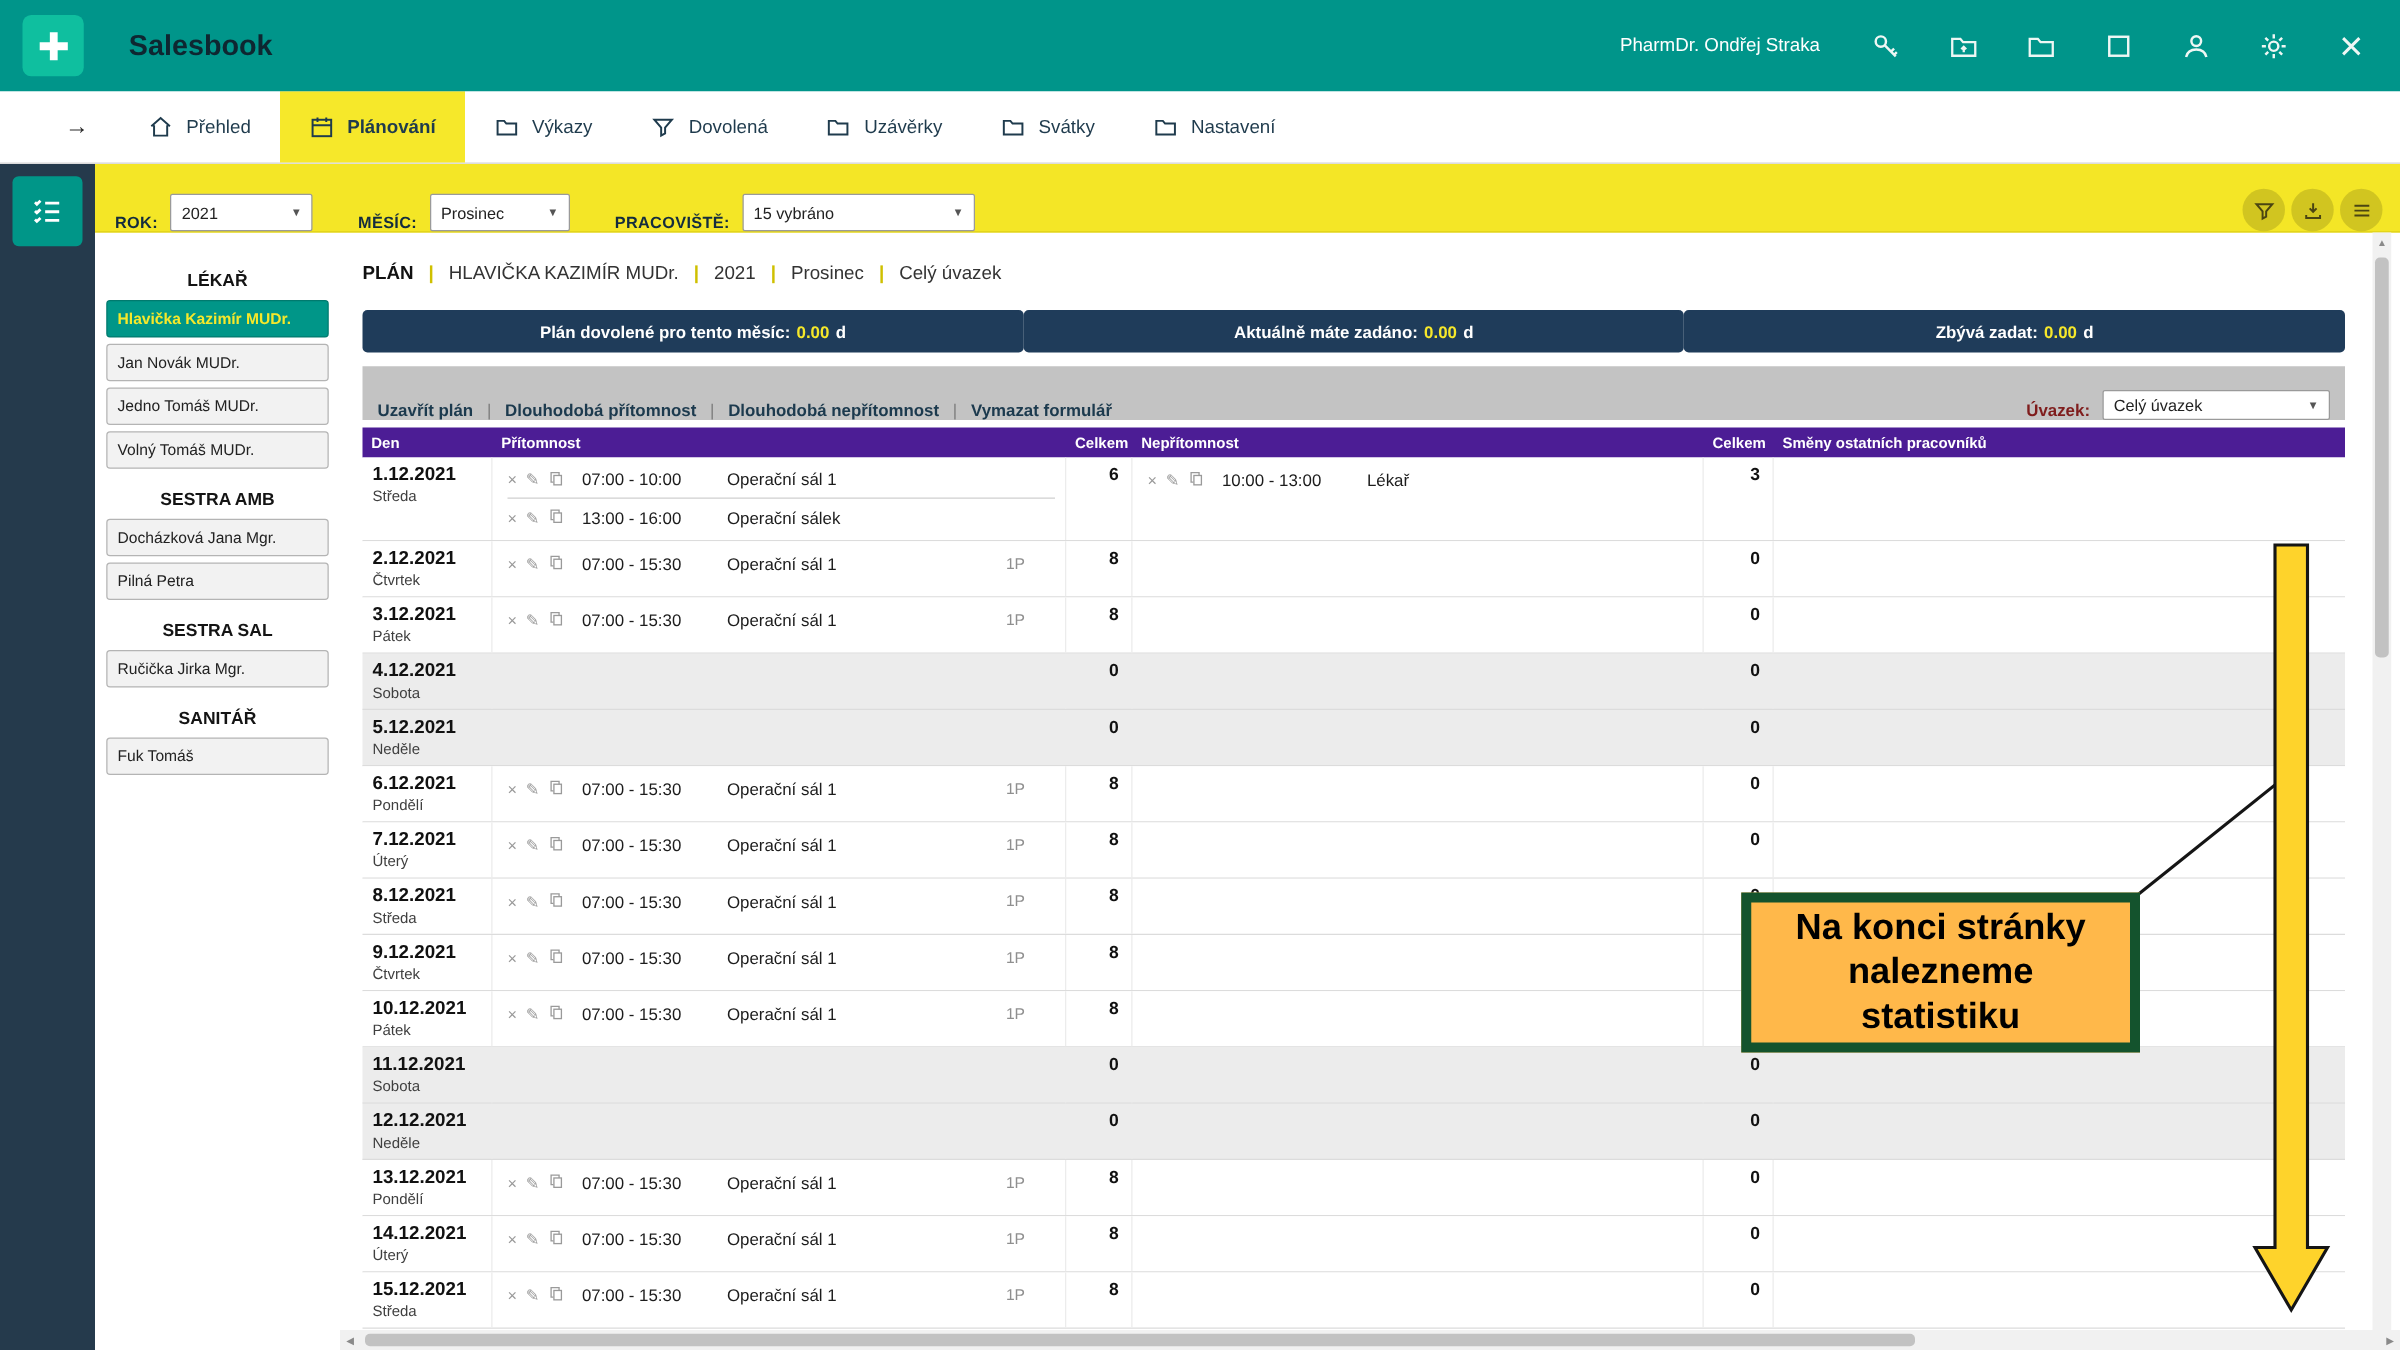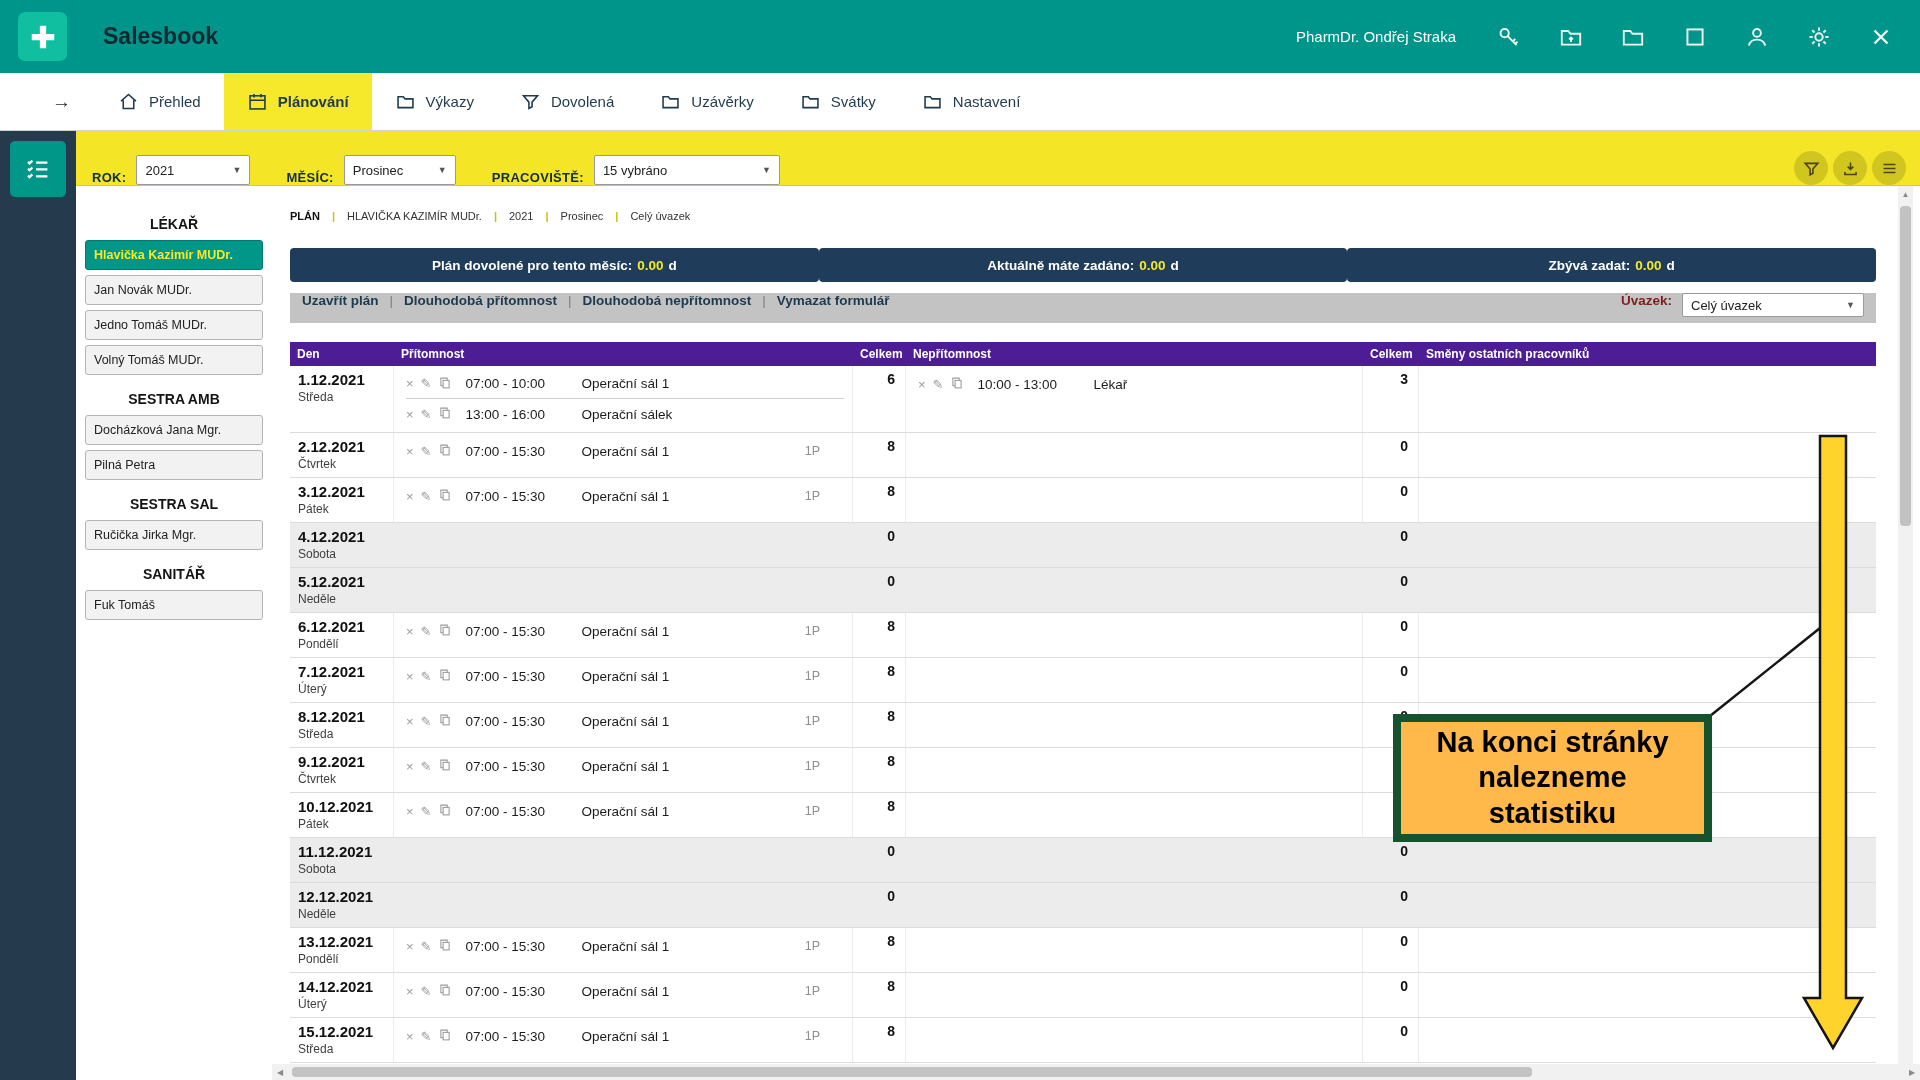--- a/index.html
+++ b/index.html
@@ -50,31 +50,31 @@
   #sidebar{position:absolute;left:76px;top:186px;width:196px;height:894px;background:#fff;
     padding-top:14px;z-index:2}
   .group-title{text-align:center;font-weight:bold;font-size:14px;color:#141414;margin:16px 0 8px}
   .person{margin:5px 9px;height:30px;background:#f2f2f2;border:1px solid #b4b4b4;border-radius:3px;
     font-size:12.5px;color:#222;display:flex;align-items:center;padding-left:8px;cursor:pointer;
     white-space:nowrap;overflow:hidden}
   .person.selected{background:#009688;border-color:#007a6e;color:#f6e82a;font-weight:bold}
 
   
   #main{position:absolute;left:272px;top:186px;width:1648px;height:894px;background:#fff;z-index:1}
-  #breadcrumb{position:absolute;left:18px;top:24px;font-size:11px;color:#333;
+  #breadcrumb{position:absolute;left:18px;top:24px;font-size:15px;color:#333;
     display:flex;align-items:center}
   #breadcrumb .bc-first{font-weight:bold;color:#111}
   .bc-sep{color:#cfc000;margin:0 12px;font-weight:bold}
   #pills{position:absolute;left:18px;top:62px;width:1586px;display:flex;}
   .pill{flex:1;height:34px;background:#1f3c5a;border-radius:4px;display:flex;align-items:center;
     justify-content:center;color:#fff;font-size:13.5px;font-weight:bold}
   .pill .pval{color:#f6e82a;margin:0 5px}
 
-  #toolbar{position:absolute;left:18px;top:107px;width:1586px;height:30px;background:#c3c3c3;
-    display:flex;align-items:flex-start;padding:0 12px;font-size:13.5px}
+  #toolbar{position:absolute;left:18px;top:107px;width:1586px;height:43px;background:#c3c3c3;
+    display:flex;align-items:flex-end;padding:0 12px;font-size:13.5px}
   .tbtn{font-weight:bold;color:#1c3a4e;cursor:pointer}
   .tsep{color:#7d7d7d;margin:0 11px}
   #toolbar .spacer{flex:1}
   .uvz-label{font-weight:bold;color:#7f1d1d;margin-right:10px}
   .sel-uvazek{width:182px;height:24px}
 
   
   #ptable{position:absolute;left:18px;top:156px;width:1586px}
   .thead{display:grid;grid-template-columns:104px 459px 53px 457px 56px 457px;height:24px;
     background:#4c1d95;color:#fff;font-size:12px;font-weight:bold;align-items:center}

